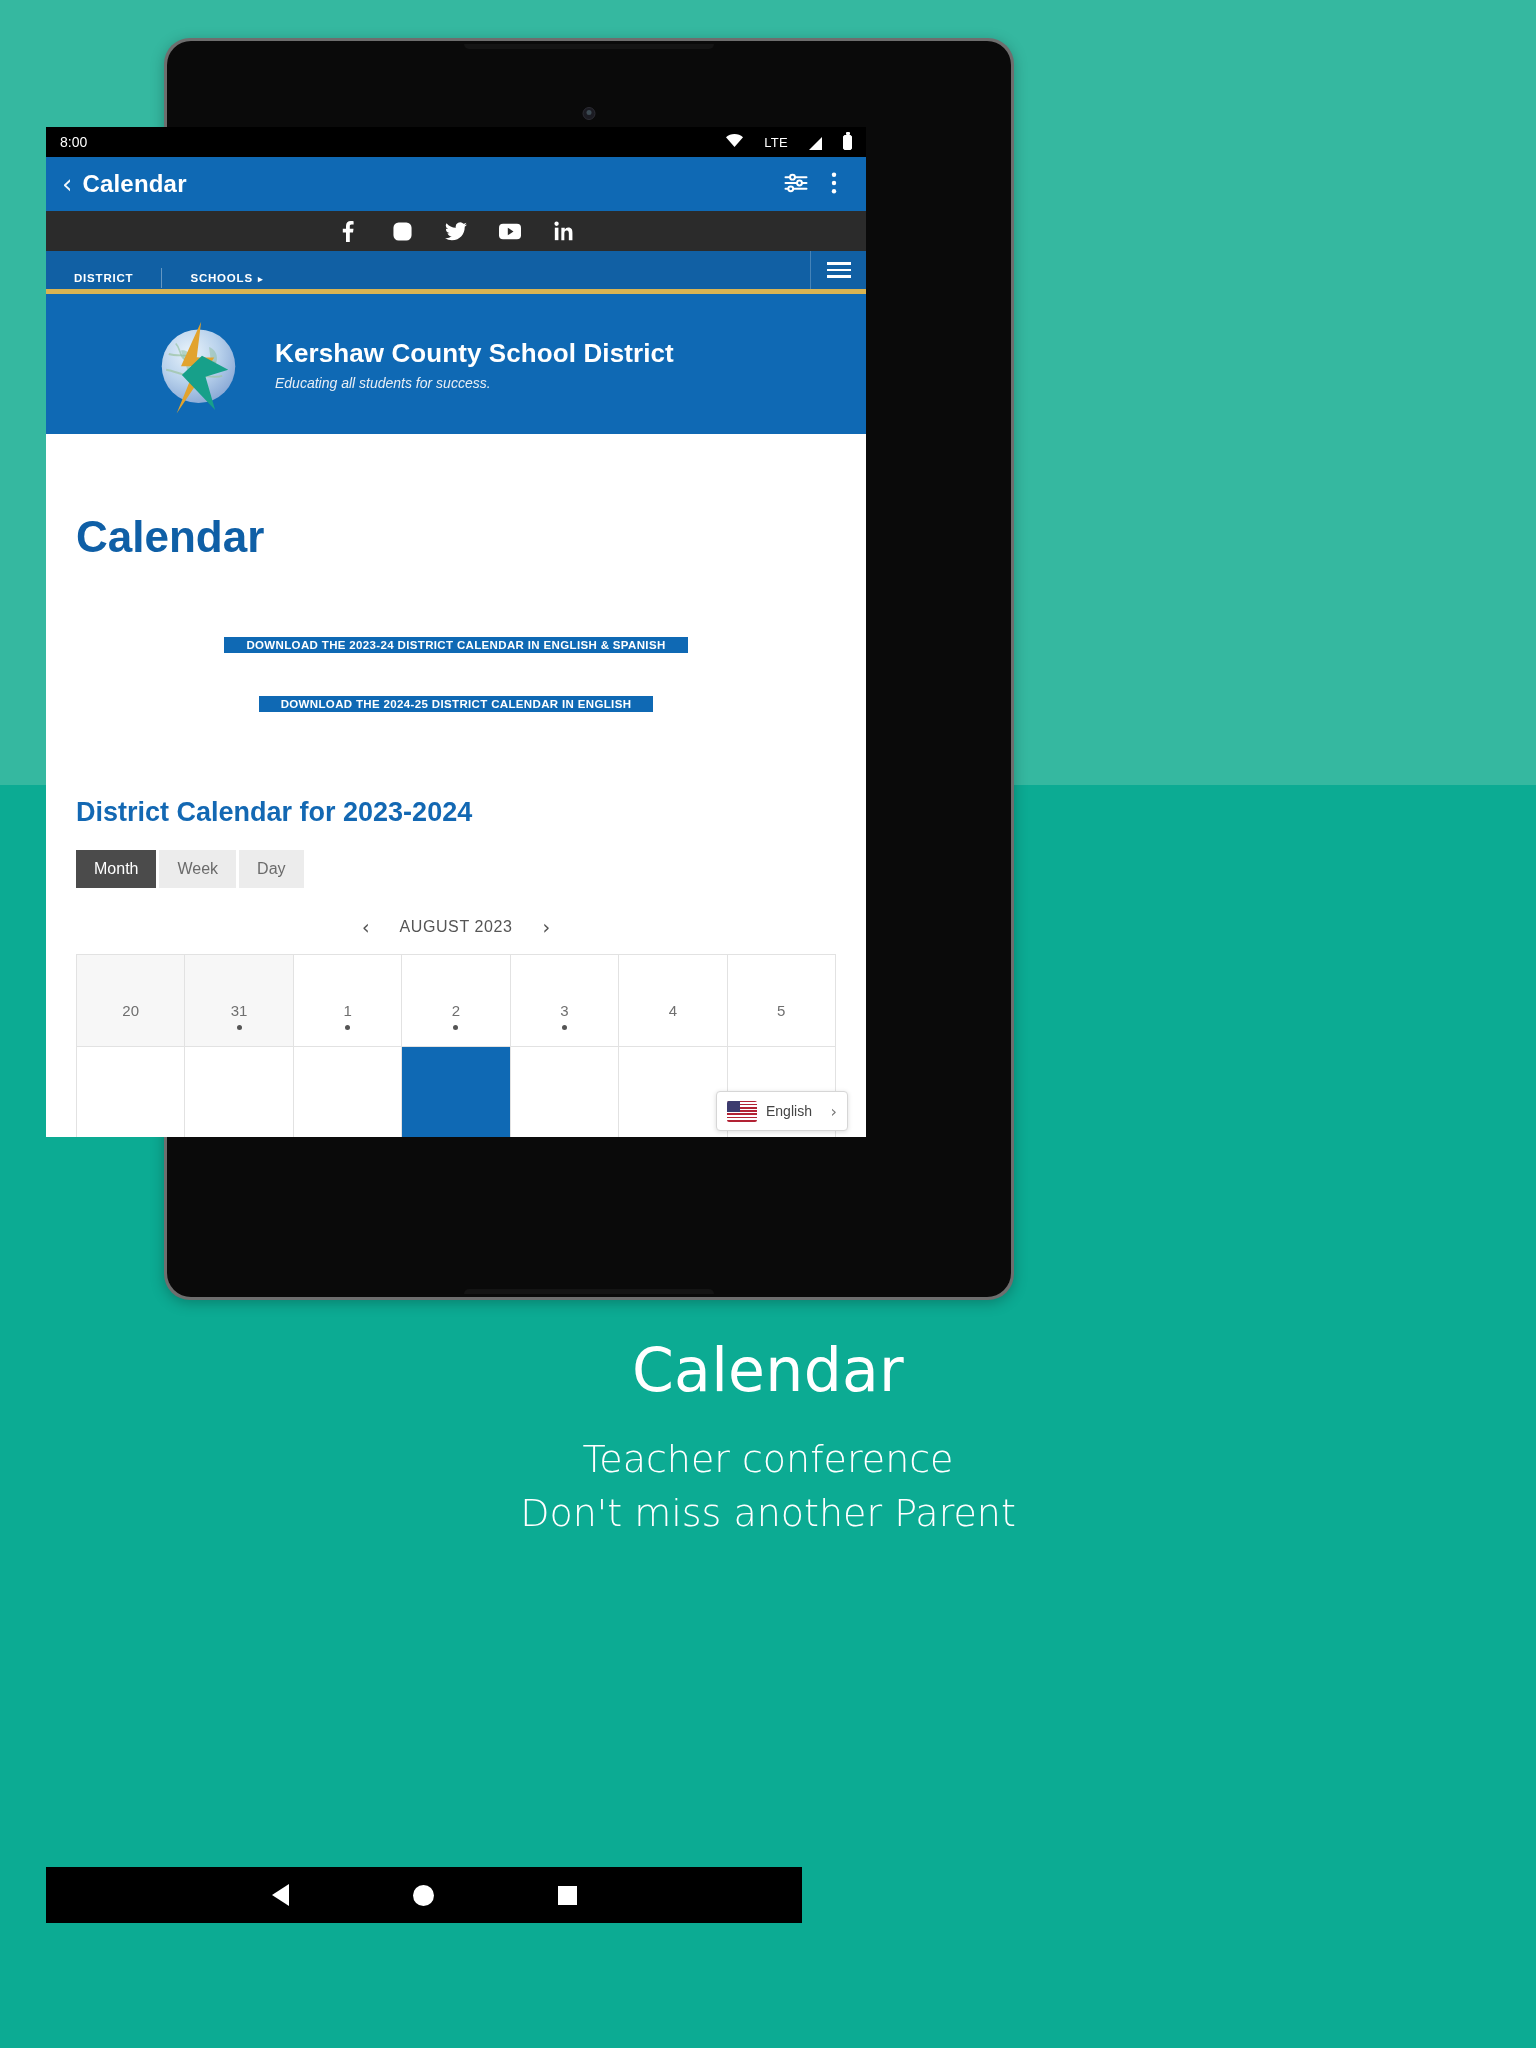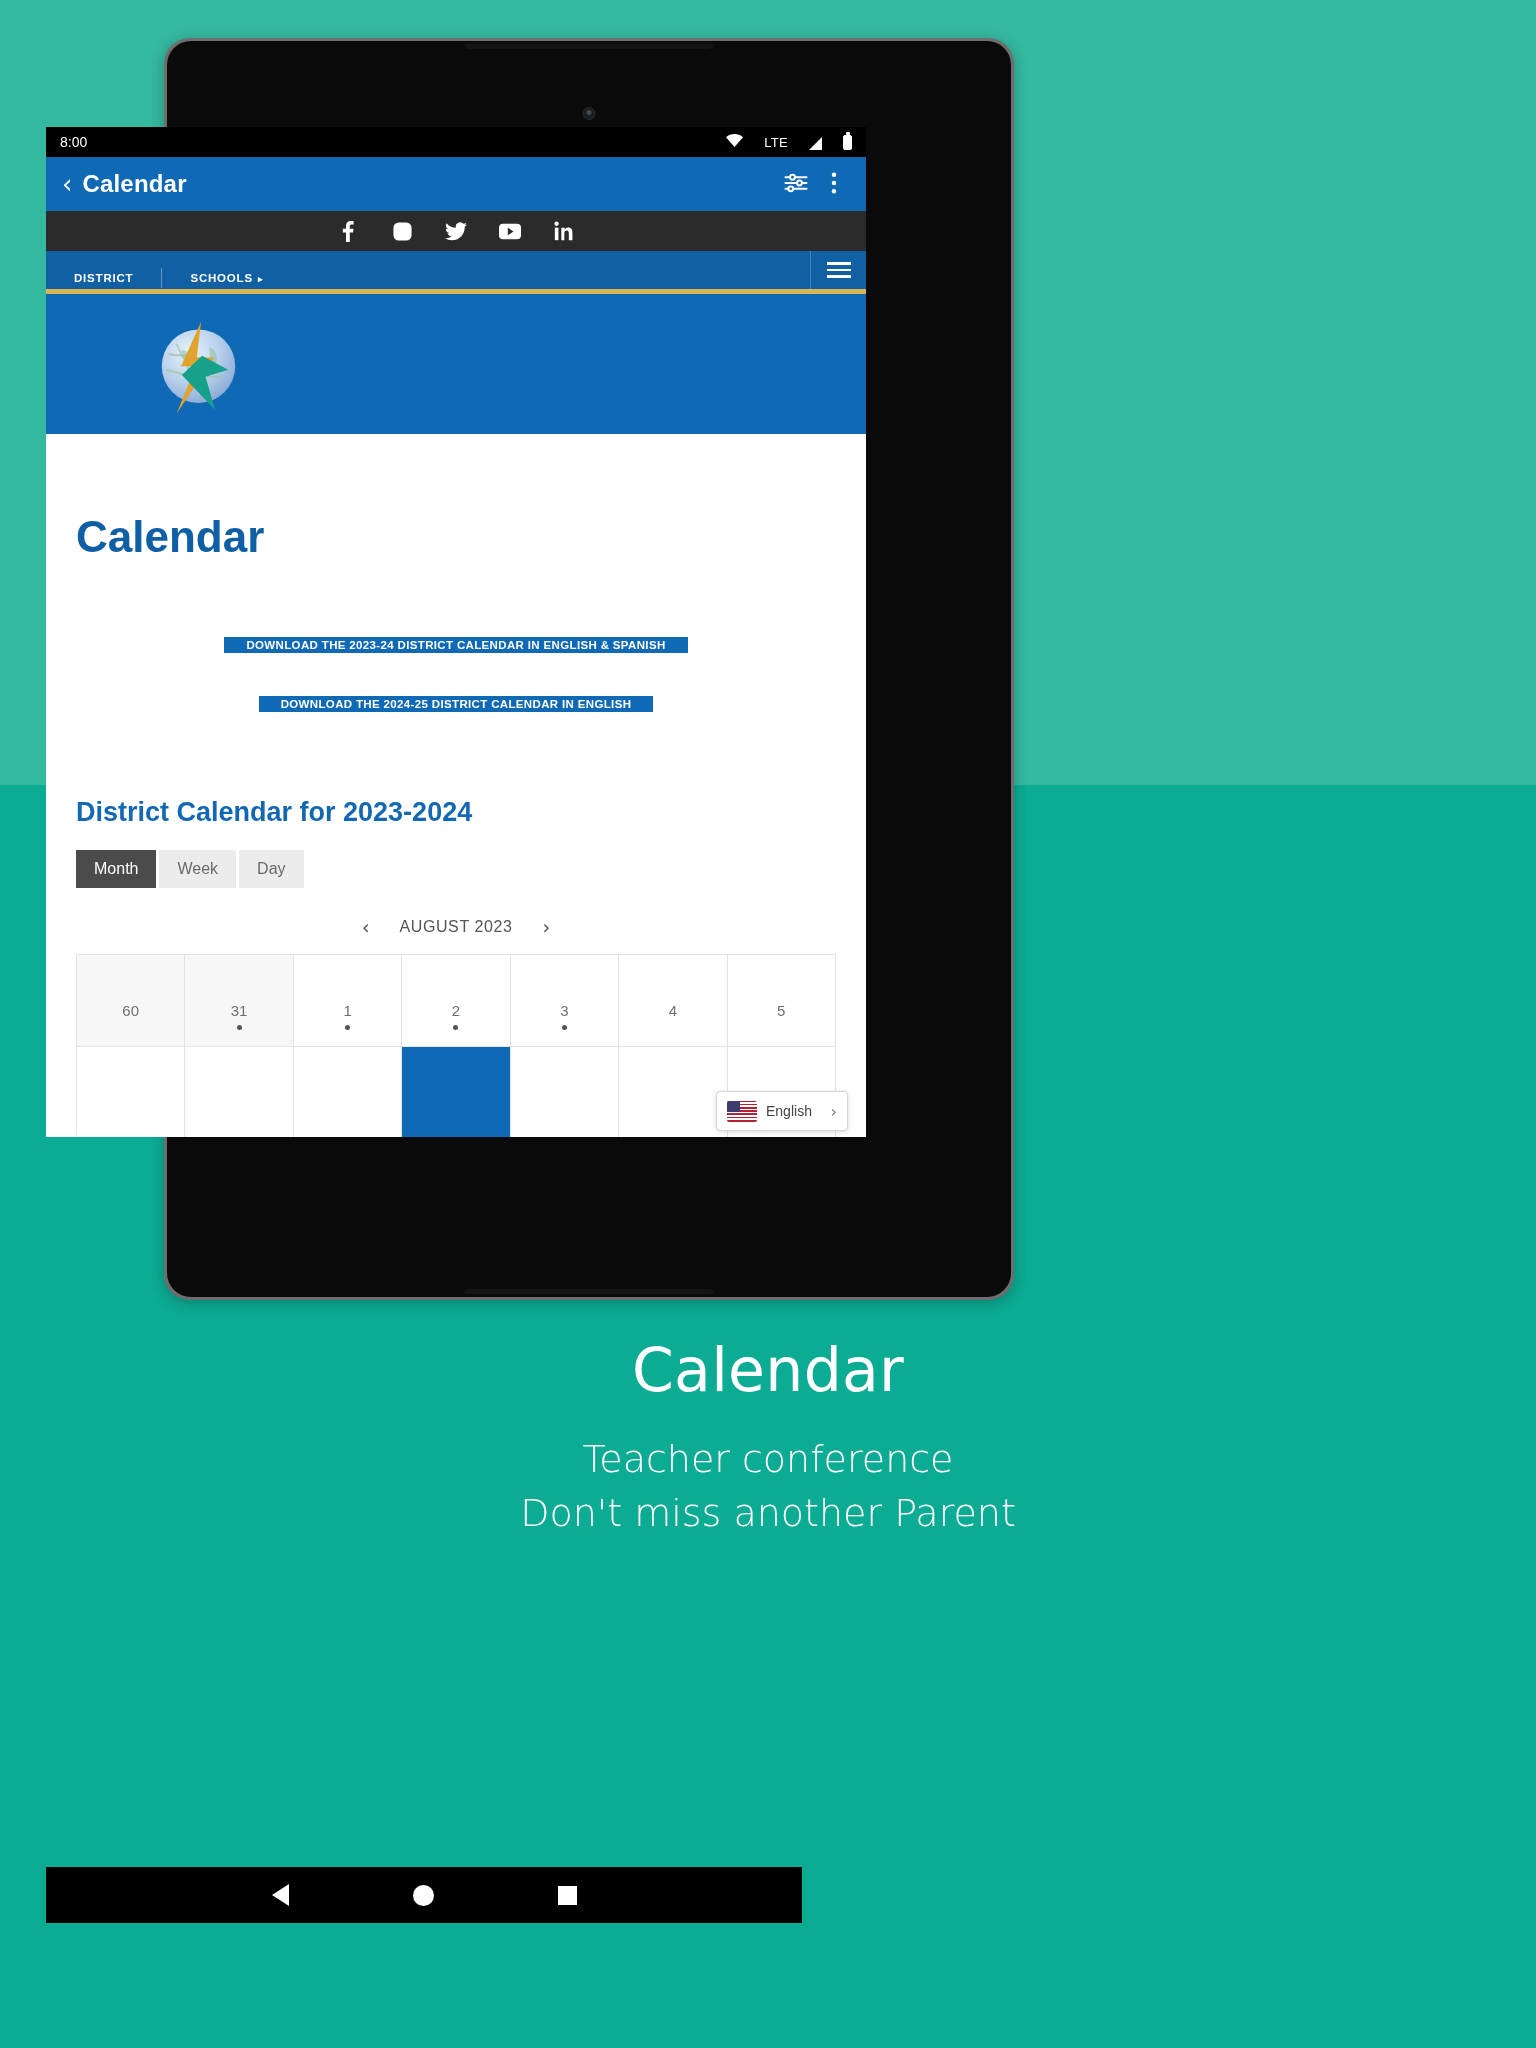--- a/index.html
+++ b/index.html
@@ -372,20 +372,24 @@
       </defs>
       <circle cx="60" cy="62" r="42" fill="url(#gl)"></circle>
       <path d="M26 48c10 3 20 0 30 4s16 2 24 6" fill="none" stroke="#9ec4a6" stroke-width="2.2" opacity=".75"></path>
       <path d="M23 66c12 2 22 8 34 7s20 3 30 0" fill="none" stroke="#9ec4a6" stroke-width="2.2" opacity=".75"></path>
       <path d="M34 36c6 6 4 14 10 18s14 2 18 9-2 14 3 19" fill="none" stroke="#8fbf9b" stroke-width="2" opacity=".6"></path>
       <path d="M40 44c7-2 12 5 12 12s-6 10-3 17 8 8 6 16" fill="#86b995" opacity=".5"></path>
       <path d="M72 40c6 2 10 8 9 15s-7 9-5 15" fill="#86b995" opacity=".45"></path>
       <path d="M63 11 L40 62 L57 62 L35 116 L78 52 L58 52 Z" fill="#e2a32e"></path>
       <path d="M64 50 L41 72 L79 112 L68 74 L94 66 Z" fill="#17a08a"></path>
     </svg>
+    <div id="district-text">
+      <div class="dname">Kershaw County School District</div>
+      <div class="dtag">Educating all students for success.</div>
+    </div>
   </div>
 
   <div id="page">
     <div id="page-title">Calendar</div>
 
     <div class="btn-row">
       <button id="dl-btn-1" class="dl-btn">DOWNLOAD THE 2023-24 DISTRICT CALENDAR IN ENGLISH &amp; SPANISH</button>
     </div>
 
     <div class="btn-row second">
@@ -401,21 +405,21 @@
     </div>
 
     <div id="monthnav">
       <span class="chev">‹</span>
       <span class="mlabel">AUGUST 2023</span>
       <span class="chev">›</span>
     </div>
 
     <div id="calgrid">
         <div class="cell other">
-          <span class="dnum">60</span>
+          <span class="dnum">20</span>
           <span class="dot hidden"></span>
         </div>
         <div class="cell other">
           <span class="dnum">31</span>
           <span class="dot"></span>
         </div>
         <div class="cell">
           <span class="dnum">1</span>
           <span class="dot"></span>
         </div>

